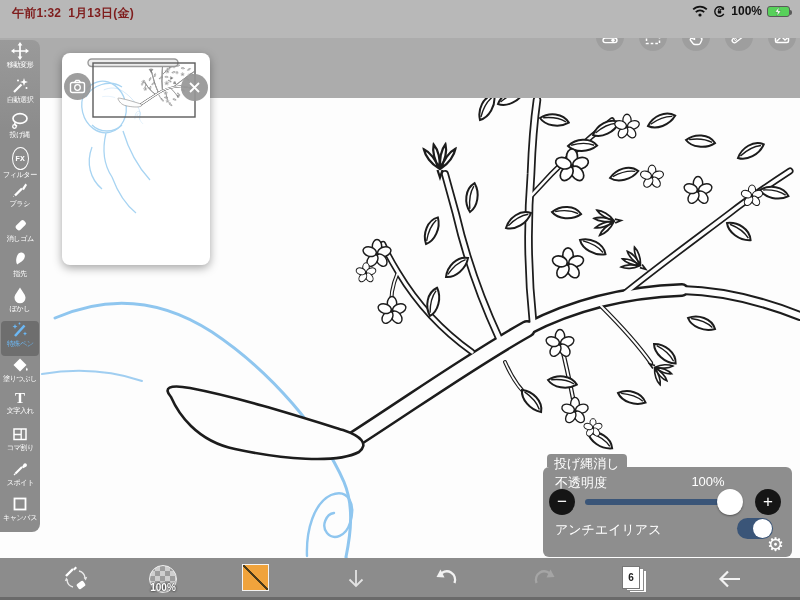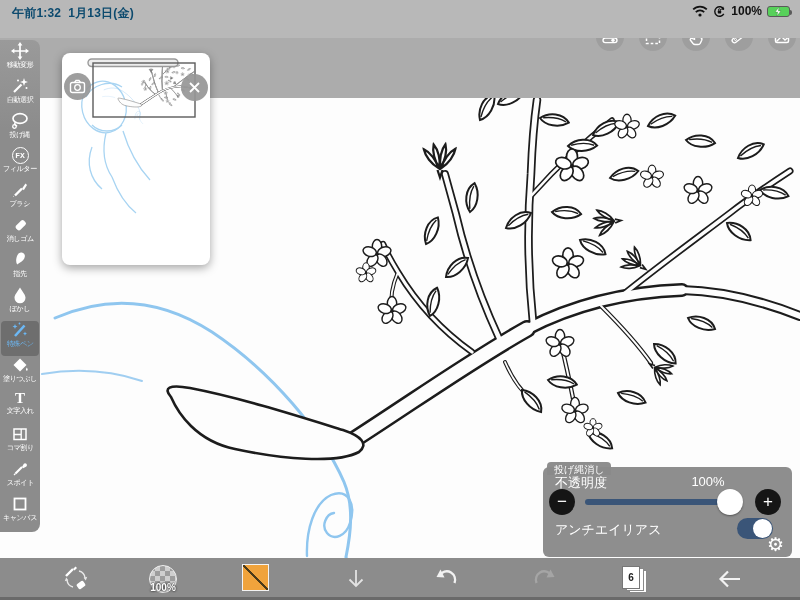--- a/index.html
+++ b/index.html
@@ -2,51 +2,51 @@
 <html><head>
 <meta charset="utf-8">
 <style>
   * { margin:0; padding:0; box-sizing:border-box; }
   html,body { width:800px; height:600px; overflow:hidden; }
   body { font-family:"Liberation Sans","DejaVu Sans",sans-serif; position:relative; background:#adadad; }
   .abs { position:absolute; }
 
   
   #status-bar { left:0; top:0; width:800px; height:38px; background:#b8b8b8; z-index:60; }
-  #status-left { left:12px; top:5px; font-size:12px; font-weight:700; color:#0c4a6e; letter-spacing:.2px; }
+  #status-left { left:12px; top:5px; font-size:12px; font-weight:700; color:#7f1d1d; letter-spacing:.2px; }
   #status-right { right:10px; top:4px; display:flex; align-items:center; gap:5px; }
   #battery-pct { font-size:12px; font-weight:700; color:#111; }
   #battery-body { width:23px; height:11px; border:1px solid #5a5a5a; border-radius:3px; background:#57d15a; position:relative; }
   #battery-nub { position:absolute; right:-3px; top:3px; width:2px; height:5px; background:#5a5a5a; border-radius:0 2px 2px 0; }
 
   
   #gray-band { left:0; top:38px; width:800px; height:60px; background:#acacac; z-index:1; }
   #canvas-surface { left:0; top:98px; width:800px; height:460px; background:#fdfdfd; z-index:2; }
   #art-layer { left:0; top:0; width:800px; height:600px; z-index:3; clip-path:inset(98px 0px 42px 0px); pointer-events:none; }
 
   
   #sidebar { left:0; top:40px; width:40px; height:492px; background:linear-gradient(#9a9a9a,#8c8c8c 18%,#8c8c8c); border-radius:0 8px 8px 0; z-index:10; display:flex; flex-direction:column; padding:2px 0; }
   .side-item { flex:1; display:flex; flex-direction:column; align-items:center; justify-content:flex-start; gap:1px; color:#fff; }
   .side-item .lbl { font-size:7.5px; line-height:1; letter-spacing:-.5px; white-space:nowrap; transform:scale(.95); }
   .side-item.selected { background:#6e6e6e; border-radius:4px; margin:0 1px; color:#6cb8f5; }
-  .fx-circle { width:17px; height:17px; border:1.6px solid #fff; border-radius:50%; display:flex; align-items:center; justify-content:center; font-size:8px; font-weight:700; color:#fff;font-family:Liberation Mono, monospace; }
+  .fx-circle { width:17px; height:23px; border:1.6px solid #fff; border-radius:50%; display:flex; align-items:center; justify-content:center; font-size:8px; font-weight:700; color:#fff;font-family:Liberation Mono, monospace; }
   .t-glyph { font-size:15px; font-weight:700; font-family:"Liberation Serif","DejaVu Serif",serif; line-height:1; }
 
   
   #top-buttons { right:4px; top:23px; display:flex; gap:15px; z-index:12; }
   .round-btn { width:28px; height:28px; border-radius:50%; background:#9e9e9e; display:flex; align-items:center; justify-content:center; }
 
   
   #navigator { left:62px; top:53px; width:148px; height:212px; background:#fff; border-radius:8px; box-shadow:0 3px 10px rgba(0,0,0,.35); z-index:11; overflow:hidden; }
   #nav-cam { position:absolute; left:2px; top:20px; width:27px; height:27px; border-radius:50%; background:rgba(150,150,150,.92); display:flex; align-items:center; justify-content:center; z-index:5; }
   #nav-close { position:absolute; right:2px; top:21px; width:27px; height:27px; border-radius:50%; background:rgba(150,150,150,.92); display:flex; align-items:center; justify-content:center; z-index:5; }
 
   
   #tool-panel { left:543px; top:467px; width:249px; height:90px; background:rgba(138,138,138,.97); border-radius:6px; z-index:20; color:#fff; }
-  #tool-tab { position:absolute; left:4px; top:-13px; height:13px; padding:1px 7px 0; background:rgba(138,138,138,.97); border-radius:4px 4px 0 0; font-size:10px; color:#fff;margin-top:8px; }
+  #tool-tab { position:absolute; left:4px; top:-13px; height:13px; padding:1px 7px 0; background:rgba(138,138,138,.97); border-radius:4px 4px 0 0; font-size:13px; color:#fff; }
   #opacity-label { position:absolute; left:12px; top:7px; font-size:13px;font-family:Liberation Mono, monospace; }
   #opacity-value { position:absolute; left:140px; top:7px; width:50px; text-align:center; font-size:13px; }
   .black-circle { position:absolute; width:26px; height:26px; border-radius:50%; background:#151515; color:#fff; display:flex; align-items:center; justify-content:center; font-size:17px; line-height:0; }
   #opacity-minus { left:6px; top:22px; }
   #opacity-plus  { left:212px; top:22px; }
   #slider-track { position:absolute; left:42px; top:32px; width:155px; height:6px; border-radius:3px; background:#3a5578; }
   #slider-thumb { position:absolute; left:174px; top:22px; width:26px; height:26px; border-radius:50%; background:#fff; box-shadow:0 1px 2px rgba(0,0,0,.4); }
   #aa-label { position:absolute; left:12px; top:54px; font-size:13px; }
   #aa-toggle { position:absolute; left:194px; top:51px; width:36px; height:21px; border-radius:11px; background:#3a5578; }
   #aa-knob { position:absolute; right:1px; top:1px; width:19px; height:19px; border-radius:50%; background:#fff; }

